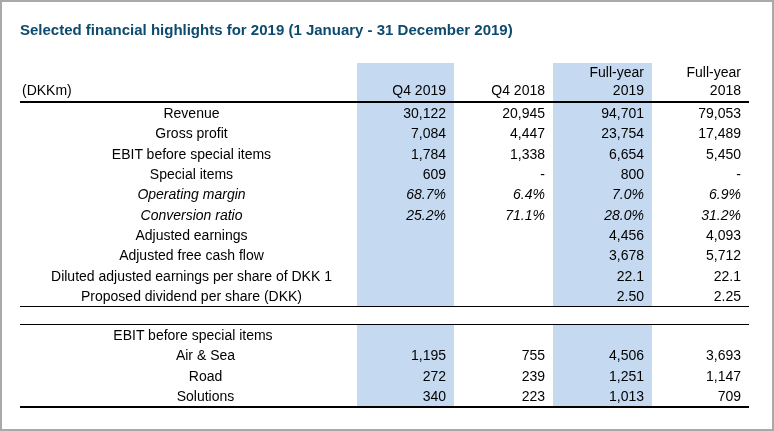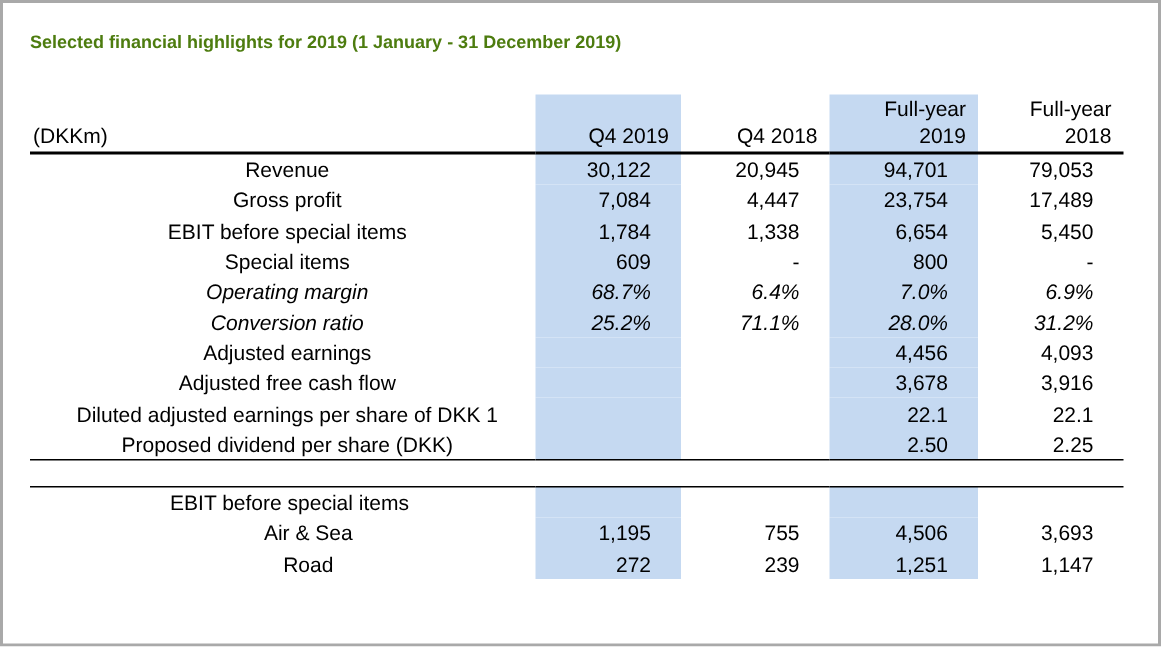--- a/index.html
+++ b/index.html
@@ -11,23 +11,23 @@
     border: 2px solid #a9a9a9;
     background: #ffffff;
     font-family: "Liberation Sans", "DejaVu Sans", sans-serif;
     color: #000000;
     overflow: hidden;
   }
   .title {
     position: absolute;
     left: 18px;
     top: 19px;
-    font-size: 12px;
+    font-size: 15px;
     font-weight: bold;
-    color: #4d7c0f;
+    color: #0c4a6e;
     white-space: nowrap;
   }
   table.fin {
     position: absolute;
     left: 18px;
     top: 61px;
     width: 729px;
     border-collapse: collapse;
     table-layout: fixed;
     font-size: 14px;
@@ -45,21 +45,21 @@
     padding: 0 8px 2px 0;
     border-bottom: 2px solid #000;
     text-align: right;
     line-height: 18px;
   }
   th.lbl { text-align: left; padding: 0 0 2px 2px; }
   td { height: 20.3px; padding: 0; vertical-align: middle; }
   td.label { text-align: center; padding-left: 6px; }
   td.label.section { padding-left: 9px; }
   td.label.indent { padding-left: 34px; }
-  td.num { text-align: right; padding-right: 20px; margin-top: 48px; }
+  td.num { text-align: right; padding-right: 8px; margin-top: 48px; }
   tr.italic td { font-style: italic; }
   tr.rule-thin > td { border-bottom: 1px solid #000; }
   tr.rule-thick > td { border-bottom: 2px solid #000; }
   tr.sep-row > td { height: 17px; border-bottom: 1px solid #000; }
 </style>
 </head>
 <body>
 
 <div class="panel">
   <div class="title">Selected financial highlights for 2019 (1 January - 31 December 2019)</div>
@@ -129,21 +129,21 @@
           <td class="num"></td>
           <td class="num"></td>
           <td class="num">4,456</td>
           <td class="num">4,093</td>
         </tr>
         <tr class="">
           <td class="label">Adjusted free cash flow</td>
           <td class="num"></td>
           <td class="num"></td>
           <td class="num">3,678</td>
-          <td class="num">3,916</td>
+          <td class="num">5,712</td>
         </tr>
         <tr class="">
           <td class="label">Diluted adjusted earnings per share of DKK 1</td>
           <td class="num"></td>
           <td class="num"></td>
           <td class="num">22.1</td>
           <td class="num">22.1</td>
         </tr>
         <tr class="rule-thin">
           <td class="label">Proposed dividend per share (DKK)</td>
@@ -169,15 +169,22 @@
           <td class="num">4,506</td>
           <td class="num">3,693</td>
         </tr>
         <tr class="">
           <td class="label indent">Road</td>
           <td class="num">272</td>
           <td class="num">239</td>
           <td class="num">1,251</td>
           <td class="num">1,147</td>
         </tr>
+        <tr class="rule-thick">
+          <td class="label indent">Solutions</td>
+          <td class="num">340</td>
+          <td class="num">223</td>
+          <td class="num">1,013</td>
+          <td class="num">709</td>
+        </tr>
       </tbody>
   </table>
 </div>
 
 </body></html>

